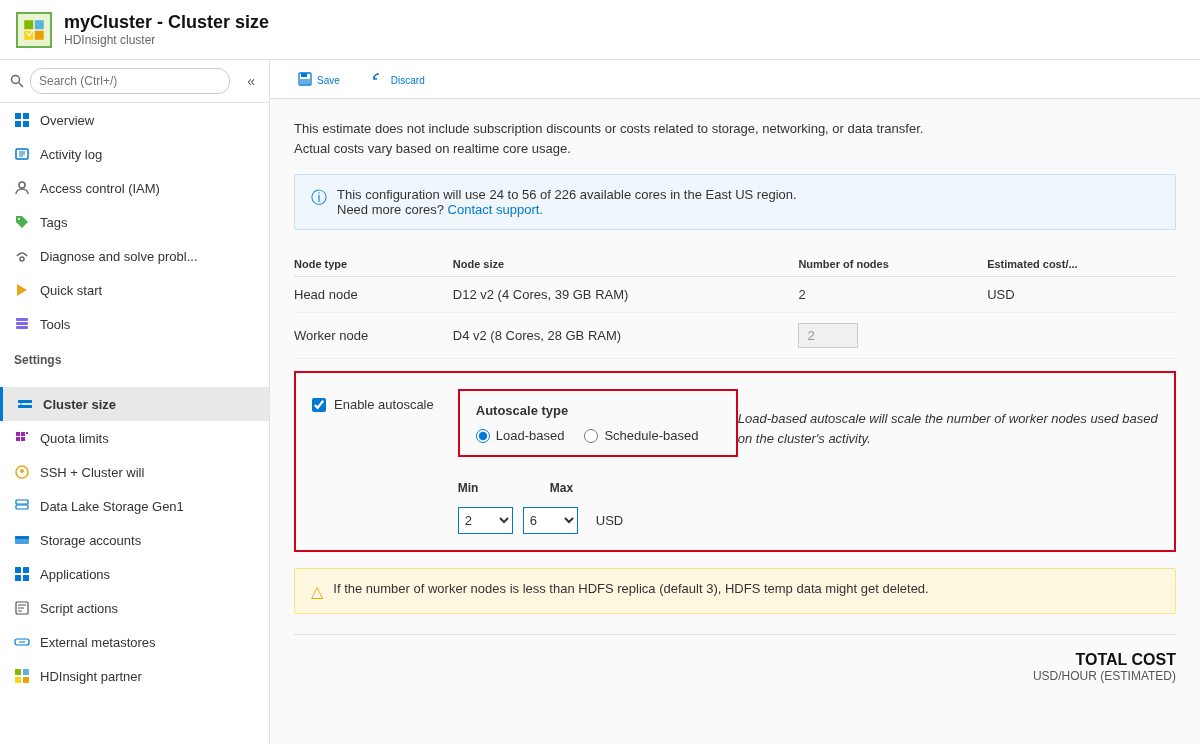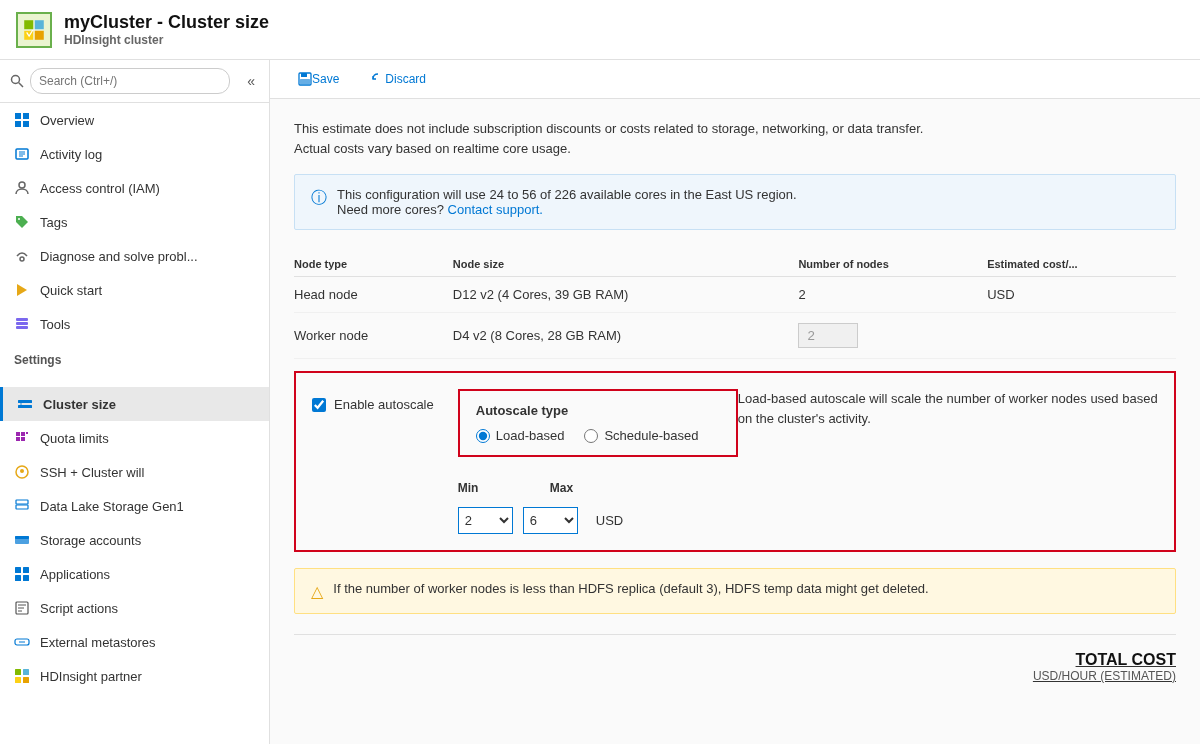--- a/index.html
+++ b/index.html
@@ -3,39 +3,39 @@
   <meta charset="utf-8">
   <style>
     * { box-sizing: border-box; margin: 0; padding: 0; }
     body { font-family: 'Segoe UI', Arial, sans-serif; font-size: 13px; color: #333; background: #f2f2f2; display: flex; flex-direction: column; height: 744px; width: 1200px; overflow: hidden; }
 
     .top-bar { display: flex; align-items: center; background: #fff; padding: 10px 16px; border-bottom: 1px solid #e0e0e0; gap: 12px; min-height: 60px; }
     .top-bar-icon { width: 36px; height: 36px; background: #eaf4d0; border: 2px solid #6ab04c; display: flex; align-items: center; justify-content: center; }
     .top-bar-icon svg { width: 22px; height: 22px; }
     .top-bar-titles { display: flex; flex-direction: column; }
     .top-bar-title { font-size: 18px; font-weight: 600; color: #111; }
-    .top-bar-subtitle { font-size: 12px; color: #666; font-weight: bold; }
+    .top-bar-subtitle { font-size: 12px; color: #666; }
 
     .main-layout { display: flex; flex: 1; overflow: hidden; }
 
     .sidebar { width: 270px; background: #fff; border-right: 1px solid #e0e0e0; display: flex; flex-direction: column; overflow: hidden; position: relative; }
     .sidebar-search { padding: 8px 10px; border-bottom: 1px solid #e0e0e0; display: flex; align-items: center; gap: 6px; }
     .sidebar-search input { border: 1px solid #ccc; border-radius: 12px; padding: 5px 8px; font-size: 12px; width: 200px; color: #555; }
     .sidebar-collapse { margin-left: auto; font-size: 14px; color: #555; cursor: pointer; padding: 4px; }
 
     .sidebar-scroll { overflow-y: auto; flex: 1; }
     .sidebar-item { display: flex; align-items: center; gap: 10px; padding: 9px 12px 9px 14px; cursor: pointer; color: #333; font-size: 13px; }
     .sidebar-item.active { background: #e8e8e8; font-weight: 600; border-left: 3px solid #0078d4; }
     .sidebar-item .icon { width: 16px; height: 16px; display: flex; align-items: center; justify-content: center; flex-shrink: 0; font-size: 14px; }
     .sidebar-section-label { font-size: 12px; font-weight: 600; color: #555; padding: 12px 14px 20px; text-transform: none; }
 
     .content-area { flex: 1; background: #fafafa; overflow-y: auto; display: flex; flex-direction: column; }
 
     .toolbar { display: flex; align-items: center; gap: 16px; padding: 8px 20px; background: #fff; border-bottom: 1px solid #e0e0e0; }
-    .toolbar-btn { display: flex; align-items: flex-start; background: none; border: none; cursor: pointer; font-size: 12px; color: #0078d4; padding: 4px 8px; }
+    .toolbar-btn { display: flex; align-items: flex-end; gap: 5px; background: none; border: none; cursor: pointer; font-size: 10px; color: #0078d4; padding: 4px 8px; }
 
     .content-body { padding: 20px 24px; flex: 1; }
 
     .info-text { font-size: 13px; color: #333; margin-bottom: 16px; line-height: 1.5; }
 
     .info-box { background: #eff6fc; border: 1px solid #c7e0f4; padding: 12px 16px; margin-bottom: 20px; display: flex; align-items: flex-start; gap: 10px; border-radius: 2px; }
     .info-box .info-icon { color: #0078d4; font-size: 16px; flex-shrink: 0; margin-top: 1px; }
     .info-box .info-link { color: #0078d4; text-decoration: none; }
     .node-table { width: 100%; border-collapse: collapse; margin-bottom: 12px; }
     .node-table th { text-align: left; font-weight: 600; font-size: 11px; padding: 8px 12px 6px 0; color: #333; border-bottom: 1px solid #e0e0e0; }
@@ -55,21 +55,21 @@
     .minmax-labels { display: flex; gap: 32px; }
     .minmax-label { font-size: 12px; font-weight: 600; width: 60px; }
     .minmax-inputs { display: flex; gap: 10px; align-items: center; }
     .minmax-select { border: 1px solid #0078d4; padding: 4px 2px; font-size: 13px; width: 55px; color: #333; background: #fff; cursor: pointer; }
     .usd-label { font-size: 13px; color: #333; margin-left: 8px; }
     .autoscale-desc { font-size: 13px; color: #333; line-height: 1.5; margin-top: 10px; }
 
     .warning-box { background: #fff8e1; border: 1px solid #ffe082; padding: 12px 16px; margin-bottom: 20px; display: flex; align-items: flex-start; gap: 10px; border-radius: 2px; }
     .warning-icon { color: #e6a817; font-size: 16px; flex-shrink: 0; margin-top: 1px; }
 
-    .total-cost-section { display: flex; flex-direction: column; align-items: flex-end; padding: 16px 0 8px; border-top: 1px solid #e0e0e0; margin-top: 8px; text-decoration: underline; }
+    .total-cost-section { display: flex; flex-direction: column; align-items: flex-end; padding: 16px 0 8px; border-top: 1px solid #e0e0e0; margin-top: 8px; }
     .total-cost-label { font-size: 16px; font-weight: 700; color: #111; }
     .total-cost-sub { font-size: 12px; color: #555; }
 
     
     .icon-overview { color: #0078d4; }
     .icon-activity { color: #0078d4; }
     .icon-quickstart { color: #e6a817; }
   </style>
 </head>
 <body>
@@ -347,21 +347,21 @@
                 <label class="radio-label">
                   <input type="radio" name="autoscale_type" checked="" style="">
                   <span>Load-based</span>
                 </label>
                 <label class="radio-label">
                   <input type="radio" name="autoscale_type" style="">
                   <span>Schedule-based</span>
                 </label>
               </div>
             </div>
-            <div class="autoscale-desc" style="max-width:460px;margin-top:0;">Load-based autoscale will scale the number of worker nodes used based on the cluster's activity.</div>
+            <div class="autoscale-desc" style="max-width:460px;margin-top:20px;font-style:italic;">Load-based autoscale will scale the number of worker nodes used based on the cluster's activity.</div>
           </div>
 
           <div class="autoscale-minmax">
             <div class="minmax-labels">
               <span class="minmax-label">Min</span>
               <span class="minmax-label">Max</span>
             </div>
             <div class="minmax-inputs">
               <select class="minmax-select">
                 <option>2</option>

